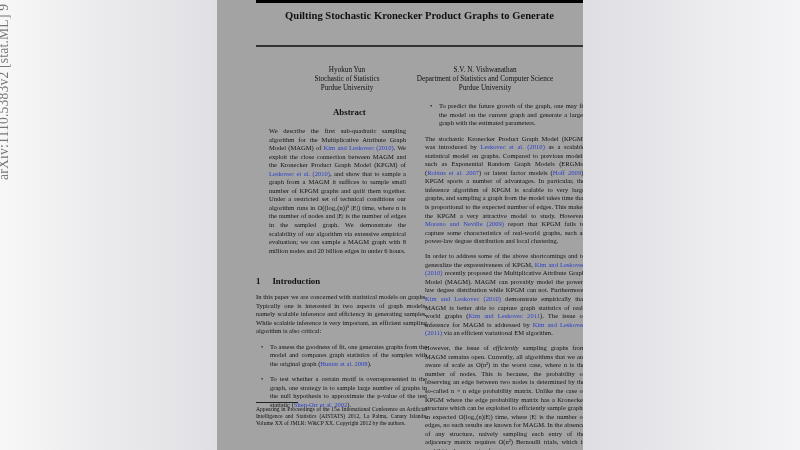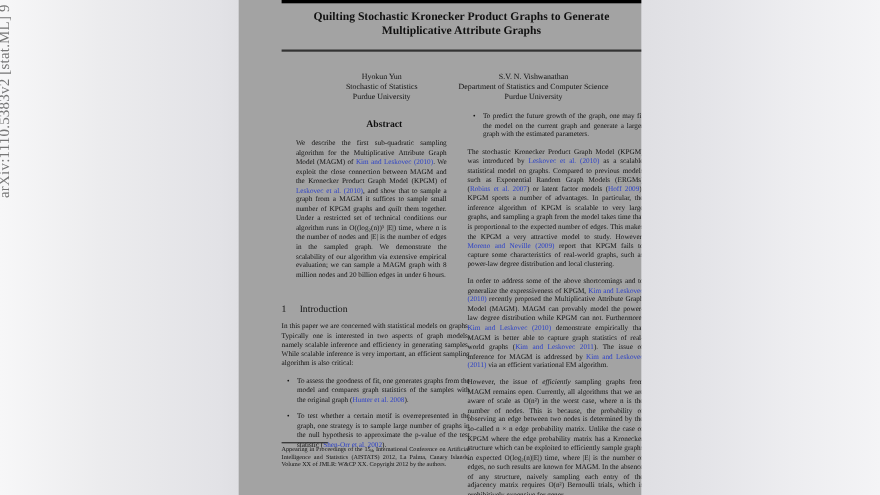--- a/index.html
+++ b/index.html
@@ -27,21 +27,21 @@
     position:absolute; left:-4px; top:180px; transform-origin: 0 0; transform: rotate(-90deg);
     font-size:13.6px; color:#777; white-space:nowrap; letter-spacing:0.2px;
   }
   .abs-head { position:absolute; left:116px; top:107px; font-weight:bold; font-size:8.8px; }
   .abs {
     position:absolute; left:52px; top:127px; width:137px;
     font-size:6.55px; line-height:8.55px; text-align:justify; hyphens:auto;
   }
   .cite { color:#2a3fc8; }
   em { font-style:italic; }
-  .sec-head { position:absolute; left:39px; top:276px; font-weight:normal; font-size:8.8px; }
+  .sec-head { position:absolute; left:39px; top:276px; font-weight:bold; font-size:8.8px; }
   .sec-head .num { margin-right:12px; }
   .lcol {
     position:absolute; left:39px; top:293px; width:171px;
     font-size:6.55px; line-height:8.55px; text-align:justify;
   }
   .rcol {
     position:absolute; left:208px; top:102px; width:160px;
     font-size:6.55px; line-height:8.55px; text-align:justify;
   }
   ul.bul { margin:7px 0 0 0; padding:0 0 0 14px; list-style:none; }
@@ -58,21 +58,20 @@
 </style>
 </head>
 <body>
 
 <div class="arxiv">arXiv:1110.5383v2  [stat.ML]  9 Feb 2012</div>
 
 <div class="page">
   <div class="top-rule"></div>
   <div class="title">
     <div>Quilting Stochastic Kronecker Product Graphs to Generate</div>
-    <div>Multiplicative Attribute Graphs</div>
   </div>
   <div class="title-rule"></div>
 
   <div class="author a1">
     <div class="name">Hyokun Yun</div>
     <div>Stochastic of Statistics</div>
     <div>Purdue University</div>
   </div>
   <div class="author a2">
     <div class="name">S.V. N. Vishwanathan</div>

